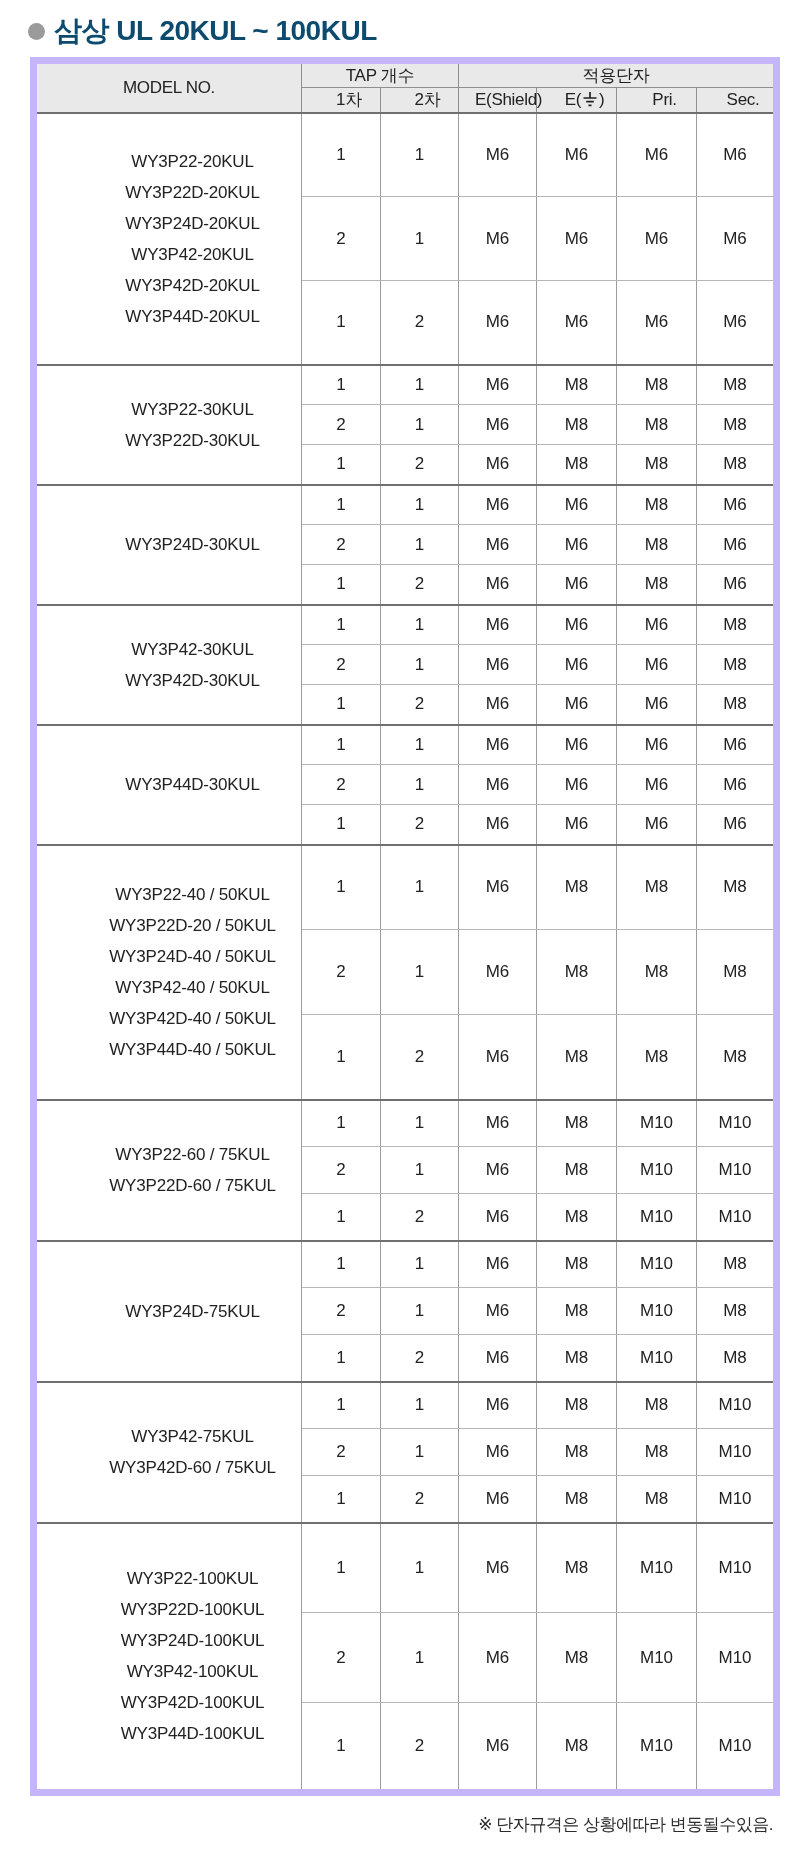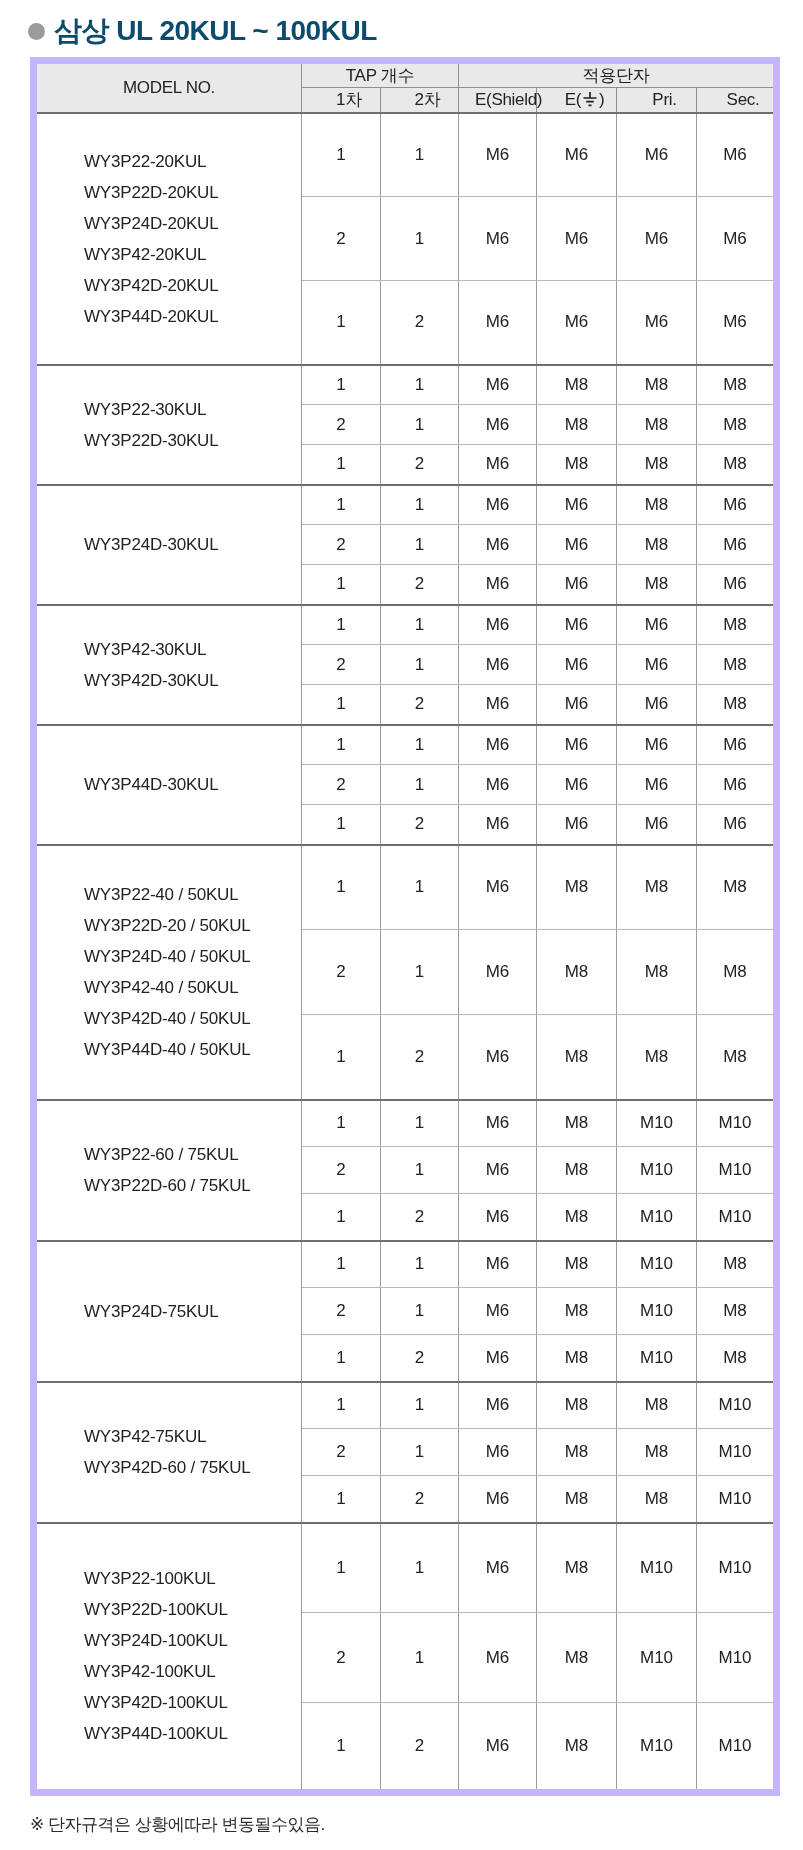--- a/index.html
+++ b/index.html
@@ -82,35 +82,36 @@
   tbody tr:first-child td { border-top: 2px solid #6f6f6f; }
   tbody tr:last-child td  { border-bottom: 2px solid #6f6f6f; }
 
   tbody tr { height: 40px; }
   tbody.g1 tr { height: 84px; }
   tbody.g6 tr { height: 85px; }
   tbody.g7 tr, tbody.g8 tr, tbody.g9 tr { height: 47px; }
   tbody.g10 tr { height: 90px; margin-left: 23px; }
 
   td.model-cell {
-    text-align: left;
+    text-align: center;
     padding-left: 47px;
   }
   .model-name {
     font-size: 17px;
     line-height: 31px;
     white-space: nowrap;
     letter-spacing: -0.2px;
   }
   td.val-cell { text-align: center; }
 
   
   .footnote {
     width: 743px;
     margin: 17px 0 0 30px;
+    text-align: right;
     font-size: 17px;
     color: #2b2b2b;
     letter-spacing: -0.5px;
   }
 </style>
 </head>
 <body>
 
 <div class="page">
 

